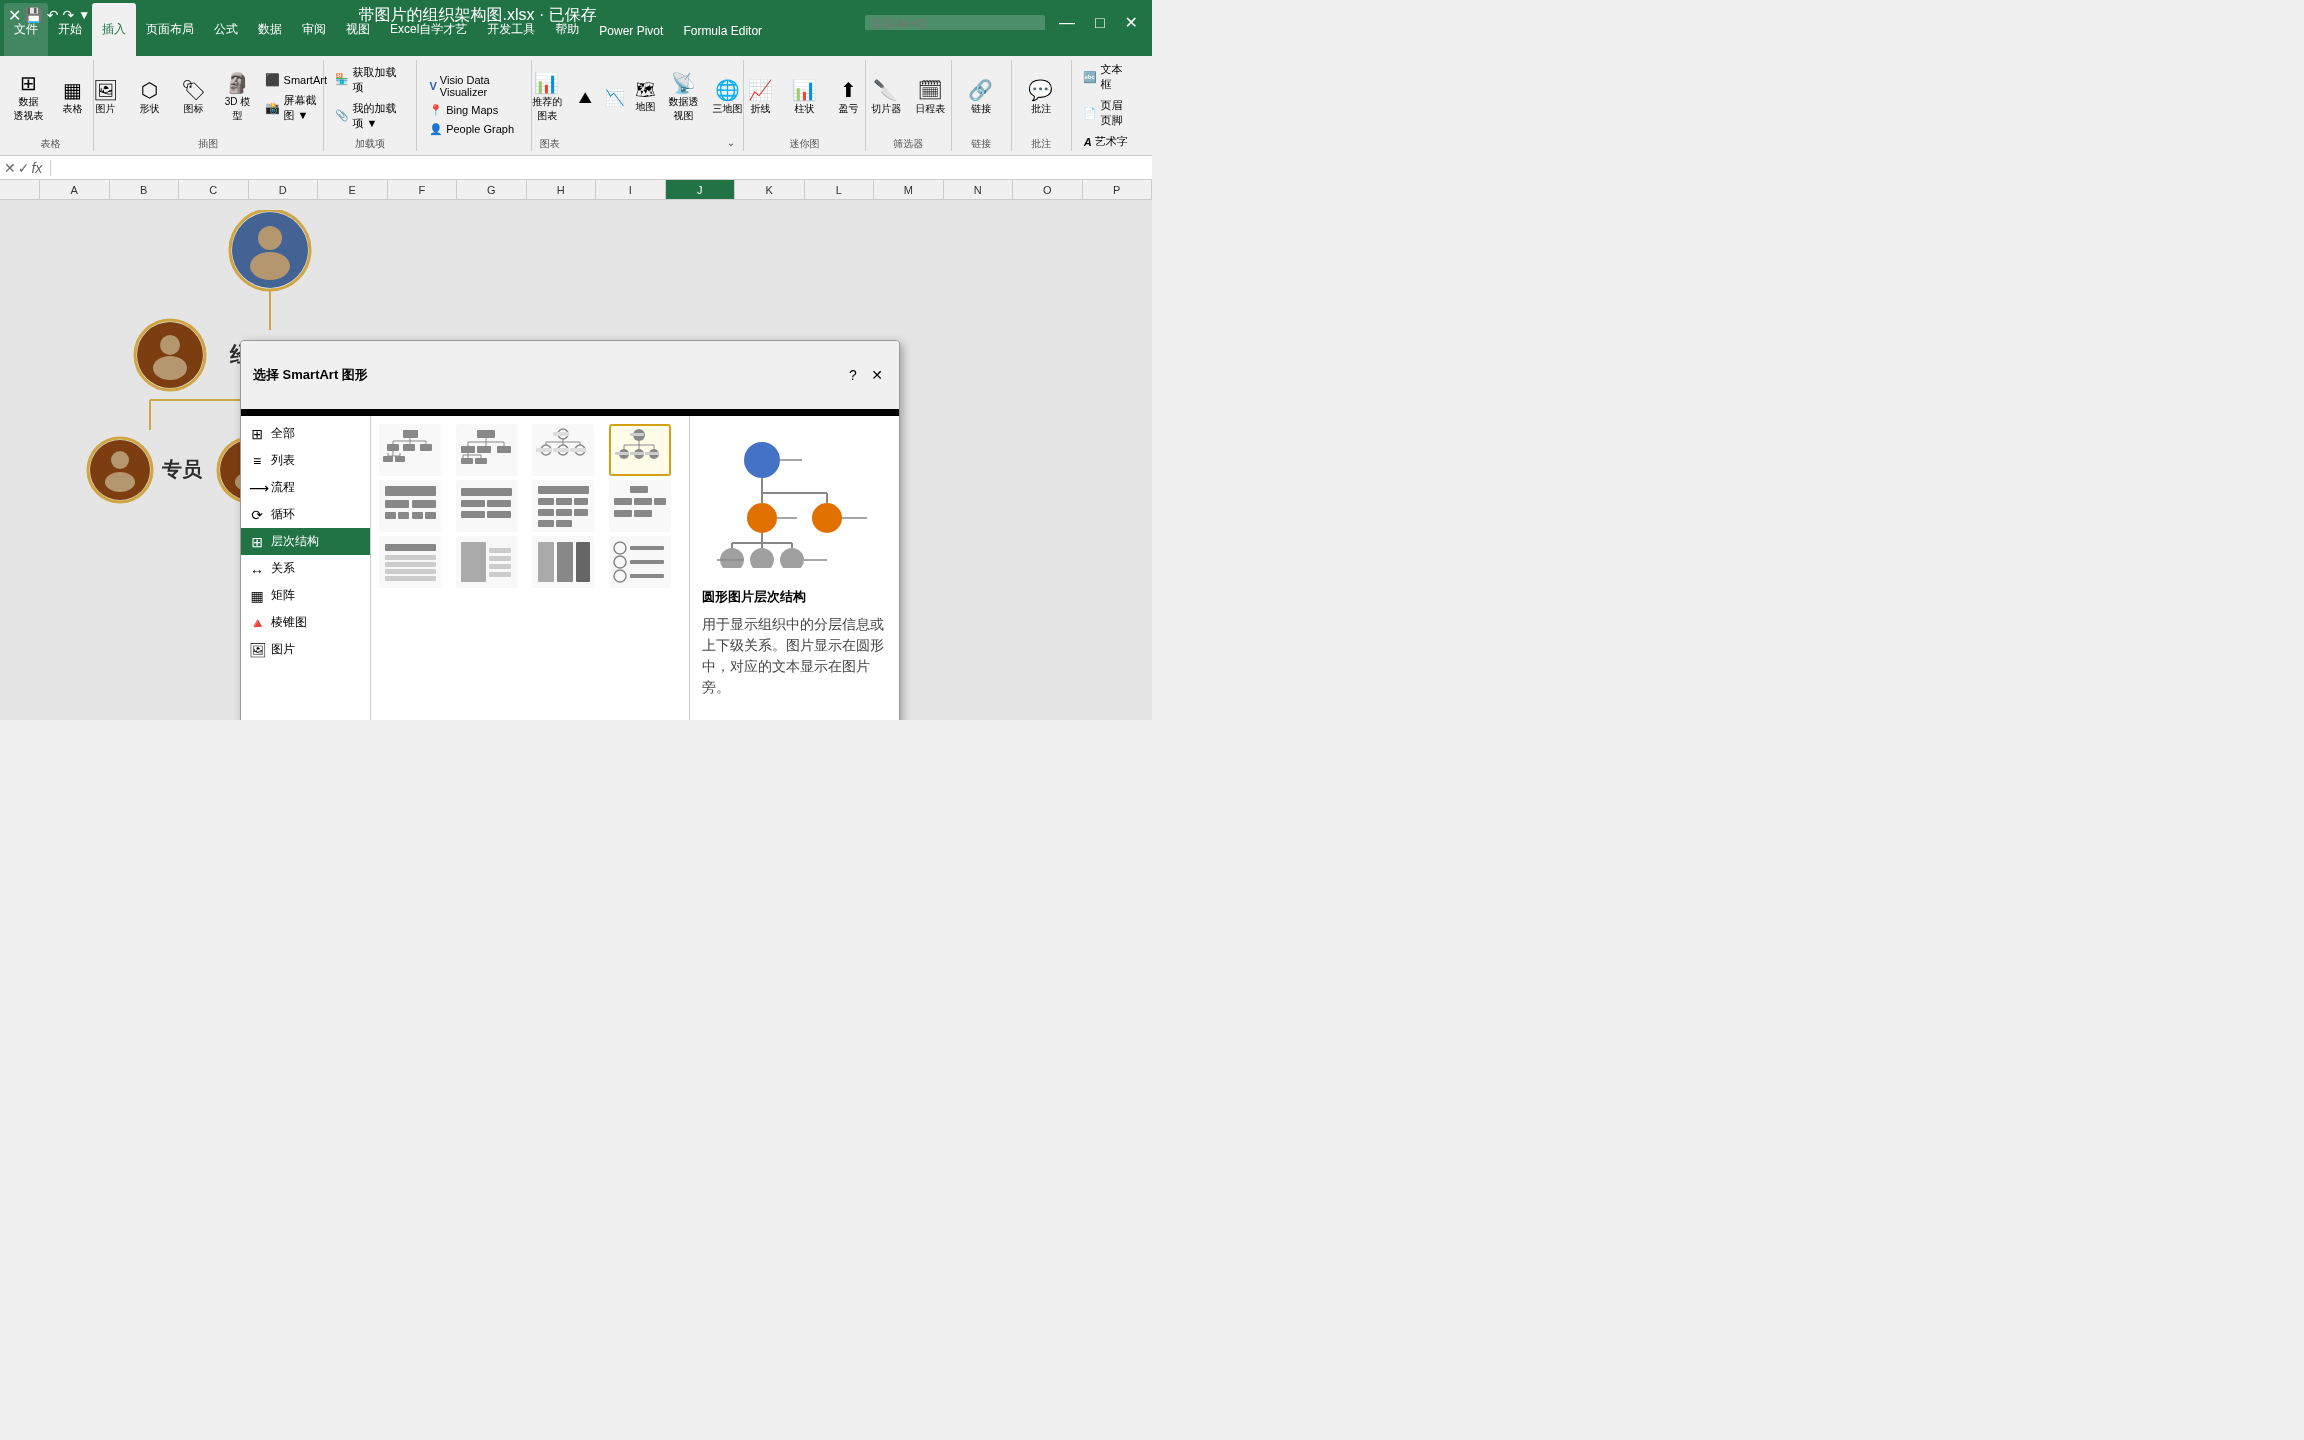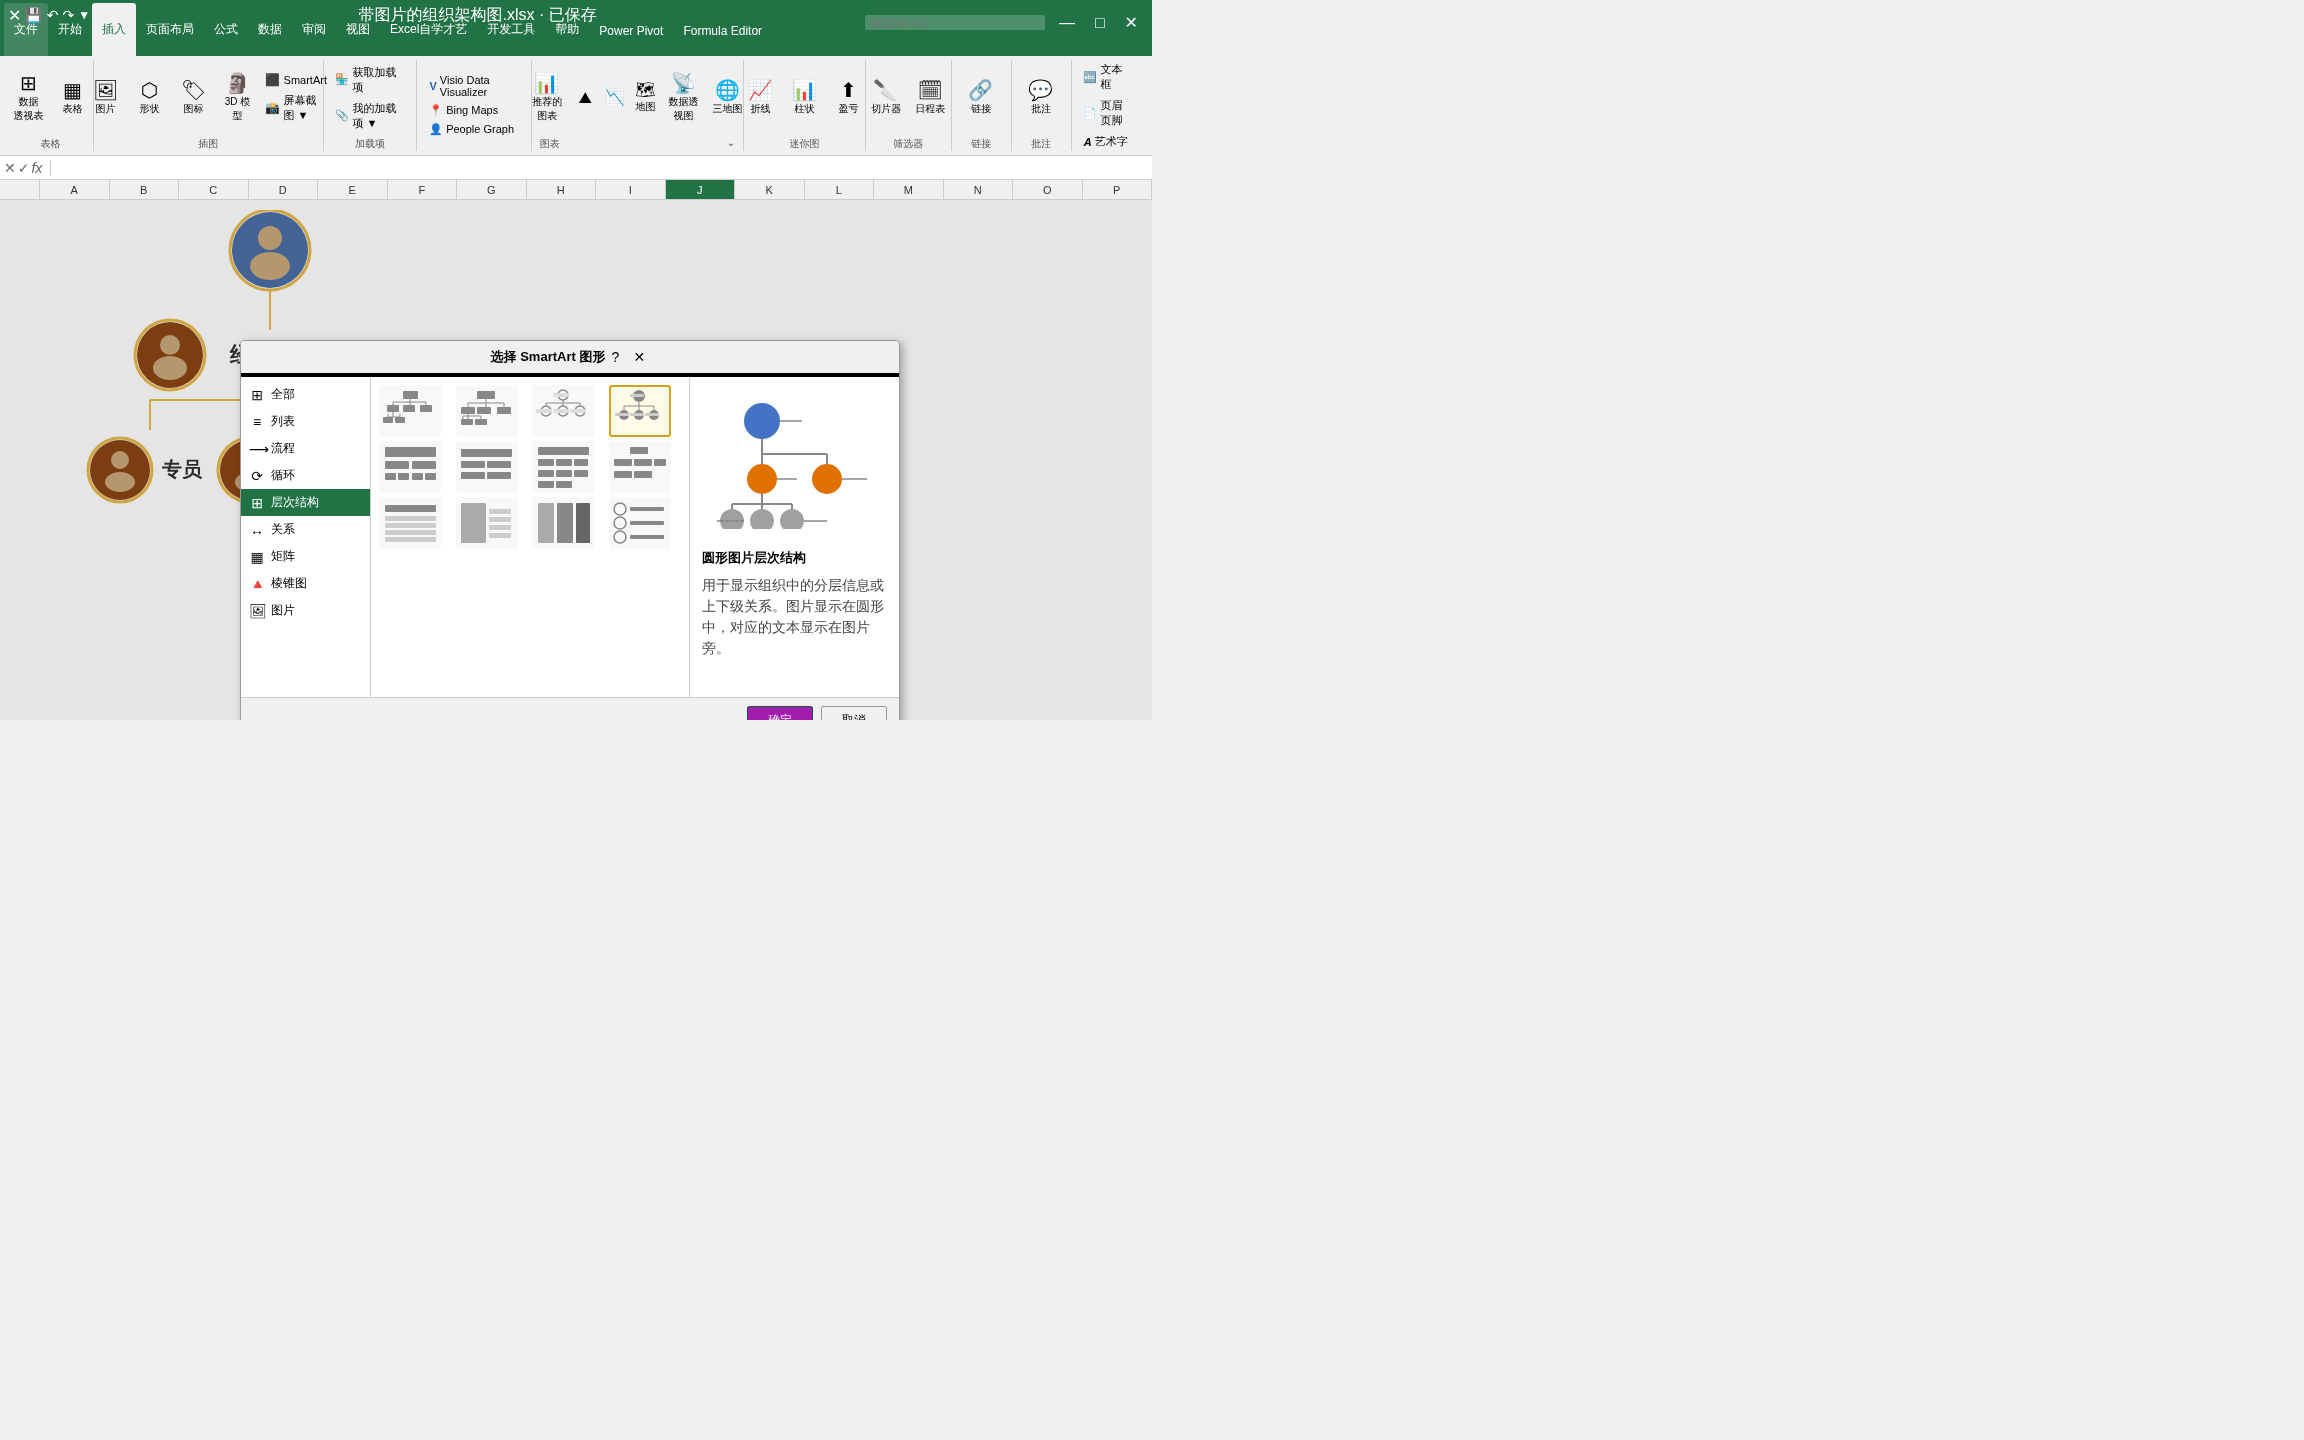--- a/index.html
+++ b/index.html
@@ -159,24 +159,24 @@
       left: 240px;
       width: 660px;
       background: white;
       border: 1px solid #999;
       box-shadow: 3px 3px 10px rgba(0,0,0,0.3);
       border-radius: 4px;
       z-index: 20;
     }
     .dialog-title {
       background: #f0f0f0;
-      border-bottom: 4px solid #000000;
-      padding: 6px 12px;
-      display: flex;
-      justify-content: center;
+      border-bottom: 7px solid #000000;
+      padding: 24px 12px;
+      display: flex;
+      justify-content: space-between;
       align-items: center;
       border-radius: 4px 4px 0 0;
     }
     .dialog-title-text { font-size: 13px; font-weight: bold; }
     .dialog-title-btns { display: flex; gap: 4px; }
     .dialog-close-btn {
       width: 20px; height: 20px;
       display: flex; align-items: center; justify-content: center;
       cursor: pointer; font-size: 14px; border-radius: 2px;
     }

